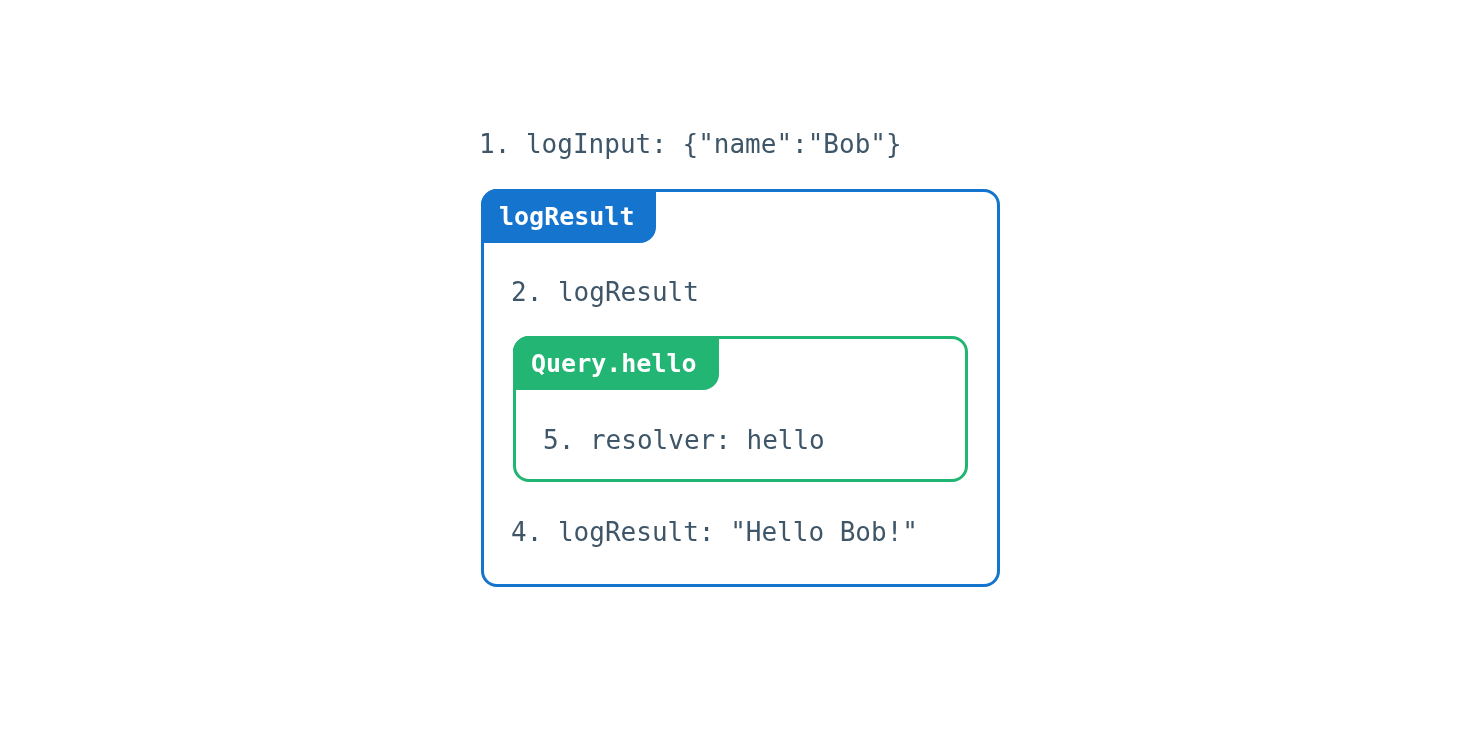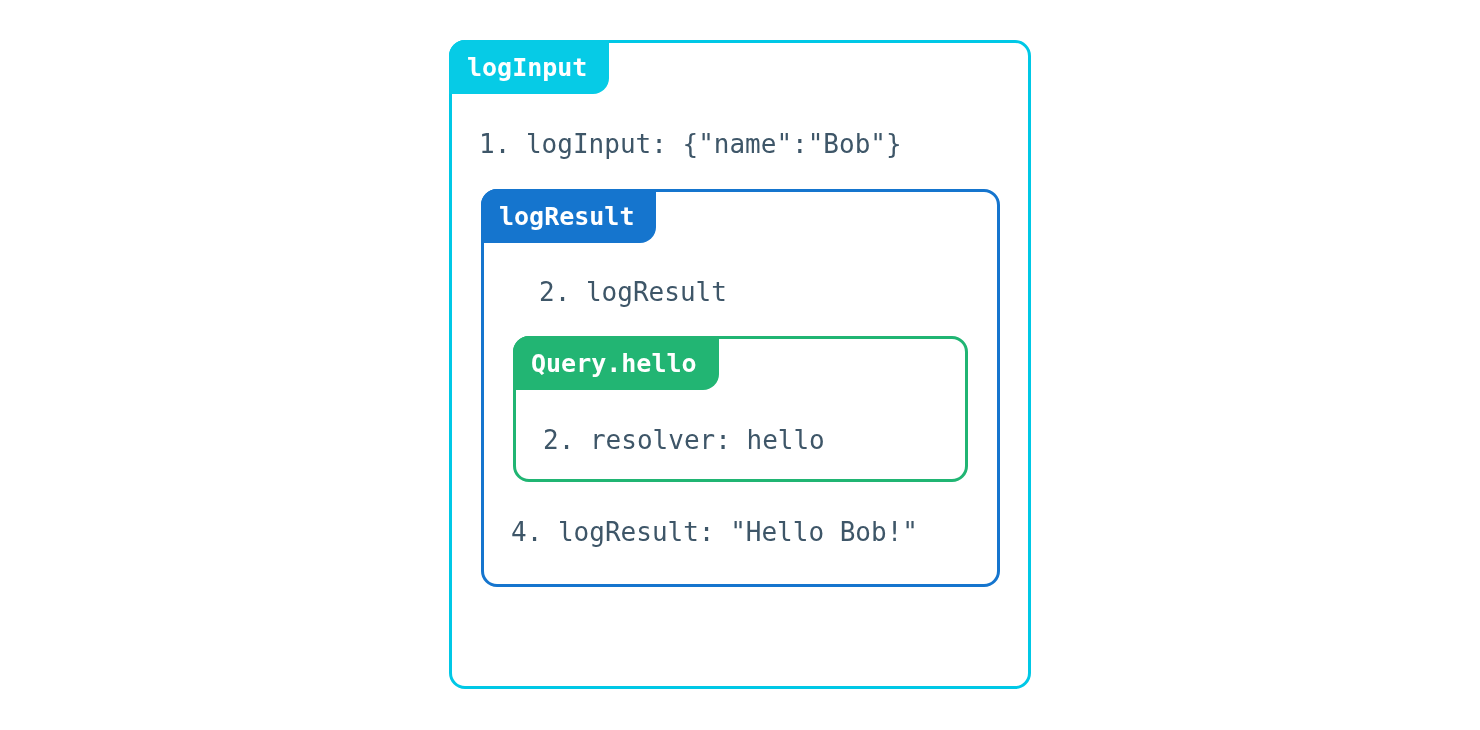--- a/index.html
+++ b/index.html
@@ -87,44 +87,41 @@
     width: 455px;
     height: 146px;
     border-color: #20b573;
   }
   #box-query-hello > .box-label {
     background: #22b573;
   }
 
   
   #line-1 { position: absolute; left: 479px;  top: 131px; }
-  #line-2 { position: absolute; left: 539px;  top: 279px; text-align: right; }
+  #line-2 { position: absolute; left: 511px;  top: 279px; text-align: right; }
   #line-3 { position: absolute; left: 543px;  top: 427px; }
   #line-4 { position: absolute; left: 511px;  top: 519px; }
   #line-5 { position: absolute; left: 479px;  top: 623px; }
 </style>
 </head>
 <body>
 
 <div class="stage">
 
-  <div class="box" id="box-log-input">
-    <span class="box-label">logInput</span>
-  </div>
 
   <div class="box" id="box-query-hello">
     <span class="box-label">Query.hello</span>
   </div>
 
   <div class="box" id="box-log-result">
     <span class="box-label">logResult</span>
   </div>
 
   <div class="log-line" id="line-1">1. logInput: {"name":"Bob"}</div>
 
   <div class="log-line" id="line-2">2. logResult</div>
 
-  <div class="log-line" id="line-3">2. resolver: hello</div>
+  <div class="log-line" id="line-3">5. resolver: hello</div>
 
   <div class="log-line" id="line-4">4. logResult: "Hello Bob!"</div>
 
 
 </div>
 
 </body></html>

